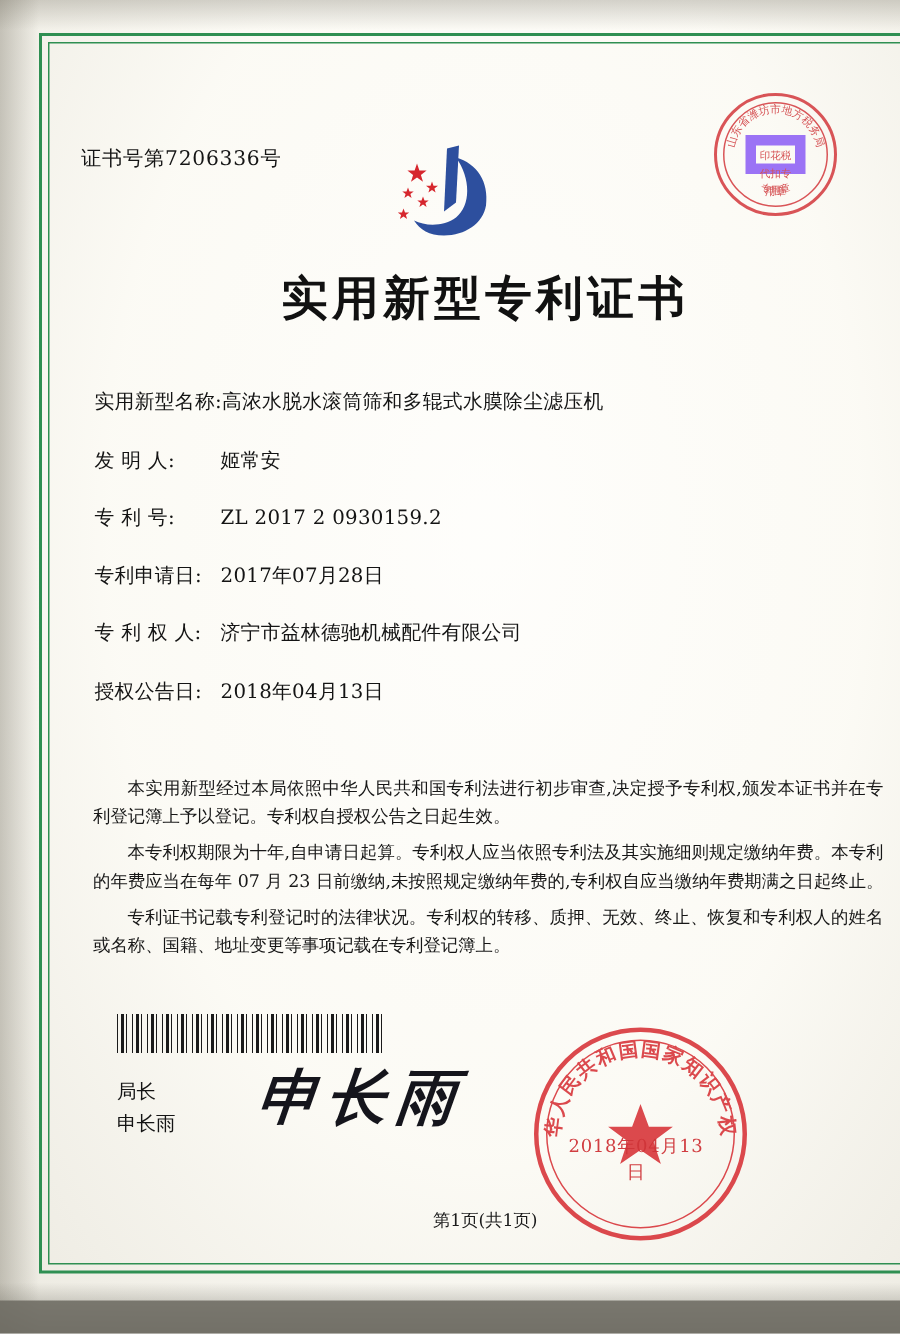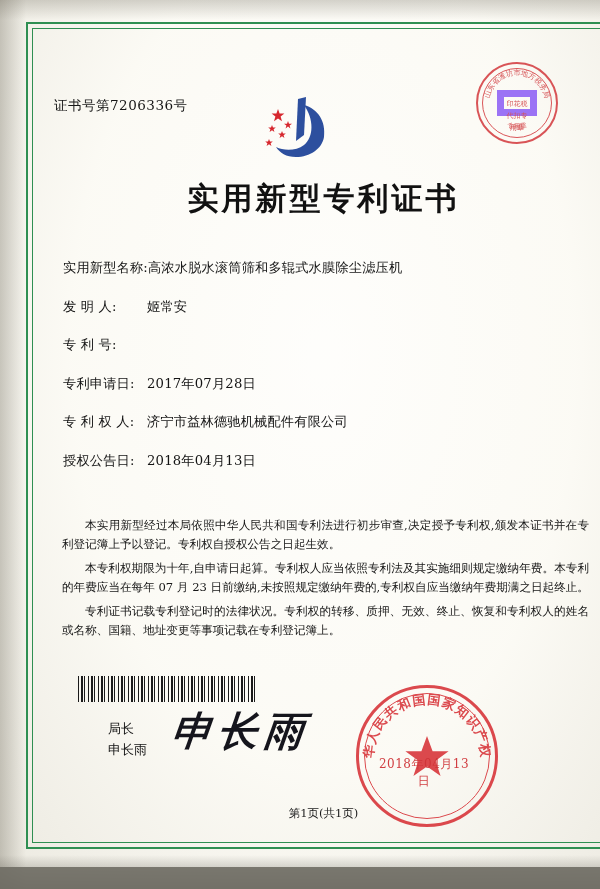--- a/index.html
+++ b/index.html
@@ -193,21 +193,20 @@
 
   
   .sig-label {
     position: absolute;
     left: 78px;
     top: 718px;
     font-family: "DejaVu Serif", "Liberation Serif", serif;
     font-size: 13px;
     color: #141414;
     line-height: 21px;
-    margin-left: 30px;
   }
   .sig-script {
     position: absolute;
     left: 172px;
     top: 704px;
     font-family: "DejaVu Serif", "Liberation Serif", serif;
     font-style: italic;
     font-weight: bold;
     font-size: 40px;
     color: #15151c;
@@ -325,20 +324,21 @@
     <div class="field-row">
       <span class="field-label">实用新型名称:</span>
       <span class="field-value">高浓水脱水滚筒筛和多辊式水膜除尘滤压机</span>
     </div>
     <div class="field-row">
       <span class="field-label spread">发 明 人:</span>
       <span class="field-value">姬常安</span>
     </div>
     <div class="field-row">
       <span class="field-label spread">专 利 号:</span>
+      <span class="field-value">ZL 2017 2 0930159.2</span>
     </div>
     <div class="field-row">
       <span class="field-label spread">专利申请日:</span>
       <span class="field-value">2017年07月28日</span>
     </div>
     <div class="field-row">
       <span class="field-label spread">专 利 权 人:</span>
       <span class="field-value">济宁市益林德驰机械配件有限公司</span>
     </div>
     <div class="field-row">

